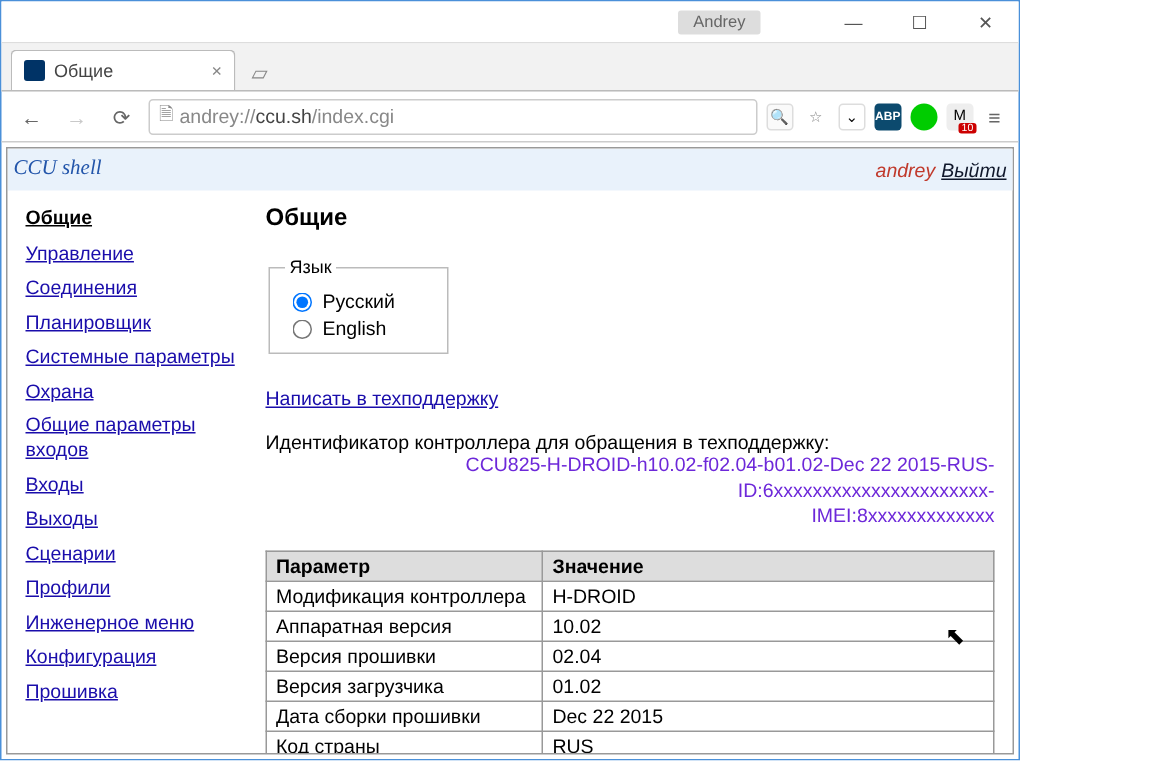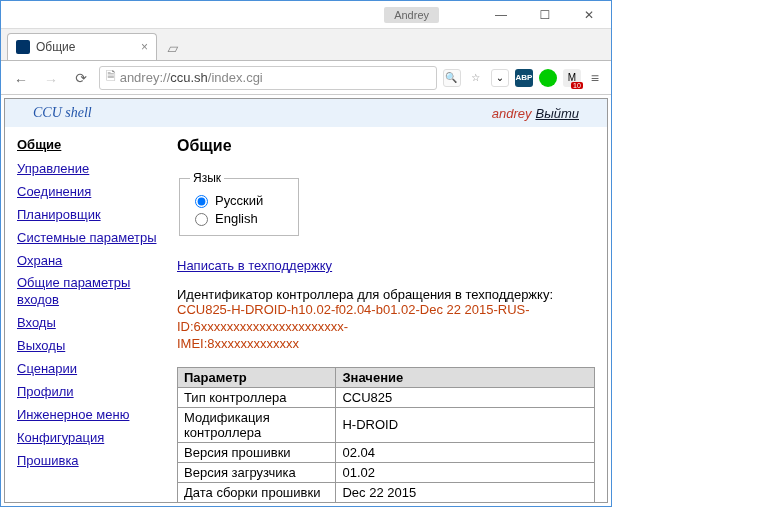--- a/index.html
+++ b/index.html
@@ -1,18 +1,18 @@
 <!DOCTYPE html>
 <html><head>
 <meta charset="utf-8">
 <style>
   * { box-sizing: border-box; }
   html, body { margin:0; padding:0; height:100%; }
   body { font-family: "Segoe UI", Tahoma, Arial, sans-serif; font-size:12px; background:#fff; color:#000; }
-  .window { width:612px; height:507px; border:1px solid #4a90d9; background:#fff; display:flex; flex-direction:column; }
+  .window { width:680px; height:507px; border:1px solid #4a90d9; background:#fff; display:flex; flex-direction:column; }
   .title-bar { height:28px; background:#fff; display:flex; align-items:center; border-bottom:1px solid #ddd; }
   .title-bar-spacer { flex:1; }
   .title-bar-user { background:#ddd; color:#666; font-size:11px; padding:2px 10px; border-radius:2px; margin-right:40px; cursor:default; }
   .win-btns { display:flex; }
   .win-btn { width:44px; height:28px; display:flex; align-items:center; justify-content:center; font-size:12px; color:#555; }
   .tab-strip { height:32px; background:#f2f2f2; display:flex; align-items:flex-end; border-bottom:1px solid #bbb; padding-left:6px; }
   .tab { background:#fff; border:1px solid #bbb; border-bottom:none; border-top-left-radius:4px; border-top-right-radius:4px; height:27px; display:flex; align-items:center; padding:0 8px; font-size:12px; color:#444; min-width:150px; gap:6px; }
   .favicon { width:14px; height:14px; background:#003366; display:inline-block; border-radius:2px; }
   .tab-title { flex:1; overflow:hidden; white-space:nowrap; }
   .tab-close { color:#888; font-size:12px; }
@@ -25,37 +25,37 @@
   .ext-icon { width:18px; height:18px; border-radius:3px; display:flex; align-items:center; justify-content:center; font-size:10px; }
   .ext-q { background:#fafafa; border:1px solid #ddd;}
   .ext-star { color:#888; }
   .ext-pocket { background:#fff; border:1px solid #ddd; }
   .ext-abp { background:#0c4a6e; color:#fff; font-weight:bold; font-size:8px; }
   .ext-green { background:#0c0; border-radius:50%; }
   .ext-gmail { background:#eee; position:relative; }
   .ext-gmail::after { content:"10"; position:absolute; bottom:-2px; right:-2px; background:#c00; color:#fff; font-size:7px; padding:0 2px; border-radius:2px; }
   .menu-icon { font-size:14px; color:#666; padding:0 4px; }
   .content { flex:1; overflow:auto; border:1px solid #999; margin:3px; }
-  .header-row { background:#e9f2fb; padding:6px 28px; display:flex; align-items:center; }
+  .header-row { background:#e9f2fb; padding:6px 4px; display:flex; align-items:center; }
   .shell-name { color:#2255aa; font-style:italic; font-family:Georgia, serif; font-size:14px; }
   .hdr-spacer { flex:1; }
   .hdr-user { color:#c0392b; font-style:italic; font-size:13px; margin-right:4px; }
   .hdr-logout { color:#0f172a; text-decoration:underline; font-style:italic; font-size:13px; }
   .body-flex { display:flex; padding:8px 12px; gap:10px; }
   .sidebar { width:150px; flex-shrink:0; }
   .sidebar-title { font-weight:bold; text-decoration:underline; font-size:13px; padding:2px 0 6px; }
   .sidebar-item { color:#1a0dab; text-decoration:underline; font-size:13px; padding:3px 0; display:block; line-height:1.3; cursor:pointer; }
   .main { flex:1; font-size:13px; }
   .page-h { font-size:16px; font-weight:bold; margin:2px 0 16px; }
   fieldset.lang { border:1px solid #bbb; padding:6px 10px 8px; width:120px; margin-bottom:22px; }
   fieldset.lang legend { font-size:12px; padding:0 3px; }
   .radio-row { font-size:13px; display:flex; align-items:center; gap:4px; padding:1px 0; }
   .support-link { color:#1a0dab; text-decoration:underline; font-size:13px; }
   .ident-label { font-size:13px; margin-top:14px; }
-  .ident-value { color:#c2410c; font-size:13px; line-height:1.3; }
+  .ident-value { color:#6d28d9; font-size:13px; line-height:1.3;text-align:right; }
   table.params { border-collapse:collapse; width:100%; margin-top:14px; font-size:13px; }
   table.params th { background:#ddd; border:1px solid #999; text-align:left; font-weight:bold; padding:2px 6px; }
   table.params td { border:1px solid #999; padding:2px 6px; }
   .cursor { position:absolute; left:625px; top:315px; font-size:16px; color:#000; pointer-events:none; }
 </style>
 </head>
 <body>
 
 <div class="window">
   <div class="title-bar">
@@ -143,26 +143,26 @@
         </div>
         <table class="params">
           <thead>
             <tr>
               <th style="width:38%">Параметр</th>
               <th>Значение</th>
             </tr>
           </thead>
           <tbody id="params-body">
               <tr>
-                <td>Тип контроллера</td>
-                <td>CCU825</td>
+                <td>Модификация контроллера</td>
+                <td>H-DROID</td>
               </tr>
               <tr>
-                <td>Модификация контроллера</td>
-                <td>H-DROID</td>
+                <td>Аппаратная версия</td>
+                <td>10.02</td>
               </tr>
               <tr>
                 <td>Версия прошивки</td>
                 <td>02.04</td>
               </tr>
               <tr>
                 <td>Версия загрузчика</td>
                 <td>01.02</td>
               </tr>
               <tr>

